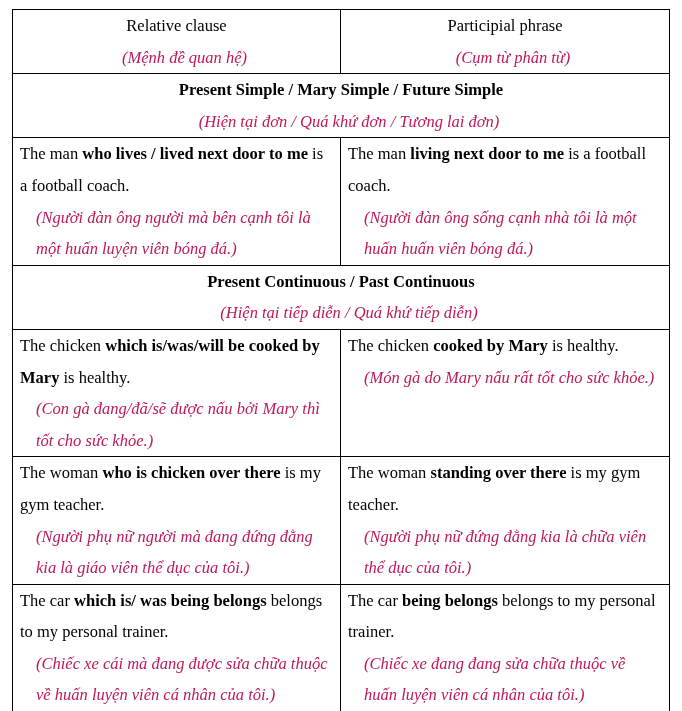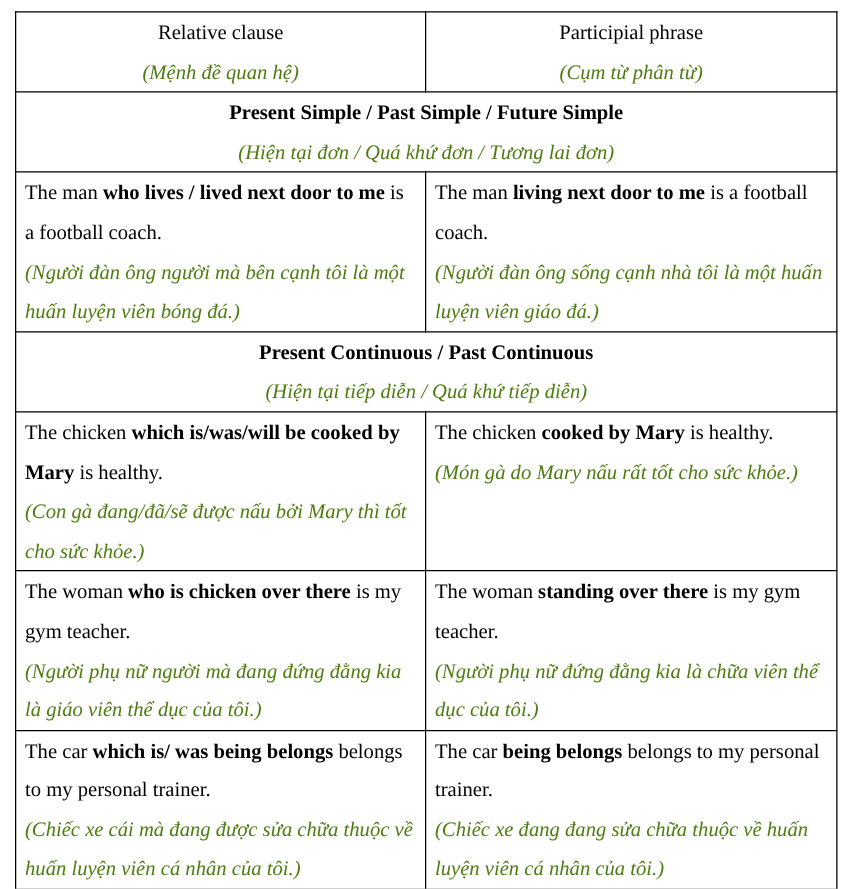--- a/index.html
+++ b/index.html
@@ -7,21 +7,21 @@
            font-family: "Liberation Serif", "DejaVu Serif", serif; color: #000; }
     table.grid {
       position: absolute; left: 12px; top: 9px;
       width: 657px; border-collapse: collapse; table-layout: fixed;
     }
     table.grid td {
       border: 1.5px solid #000; vertical-align: top;
       padding: 0 7px; font-size: 16.5px; line-height: 31.6px;
     }
     td.center { text-align: center; }
-    .vi { color: #4d7c0f; font-style: italic; }
+    .vi { color: #be185d; font-style: italic; margin-left: 16px; }
     b { font-weight: bold; }
     .line { display: block; }
   </style>
 </head>
 <body>
 
 <table class="grid">
   <colgroup>
       <col style="width:328px">
       <col style="width:329px">
@@ -33,32 +33,32 @@
       <span class="line vi">(Mệnh đề quan hệ)</span>
     </td>
     <td class="center">
       <span class="line">Participial phrase</span>
       <span class="line vi">(Cụm từ phân từ)</span>
     </td>
   </tr>
 
   <tr style="height:63px">
     <td colspan="2" class="center">
-      <b class="line">Present Simple / Past Simple / Future Simple</b>
+      <b class="line">Present Simple / Mary Simple / Future Simple</b>
       <span class="line vi">(Hiện tại đơn / Quá khứ đơn / Tương lai đơn)</span>
     </td>
   </tr>
   <tr style="height:126px">
     <td>
       <span><span>The man </span><b>who lives / lived next door to me</b><span> is a football coach.</span></span>
       <span class="line vi">(Người đàn ông người mà bên cạnh tôi là một huấn luyện viên bóng đá.)</span>
     </td>
     <td>
       <span><span>The man </span><b>living next door to me</b><span> is a football coach.</span></span>
-      <span class="line vi">(Người đàn ông sống cạnh nhà tôi là một huấn luyện viên giáo đá.)</span>
+      <span class="line vi">(Người đàn ông sống cạnh nhà tôi là một huấn huấn viên bóng đá.)</span>
     </td>
   </tr>
   <tr style="height:63px">
     <td colspan="2" class="center">
       <b class="line">Present Continuous / Past Continuous</b>
       <span class="line vi">(Hiện tại tiếp diễn / Quá khứ tiếp diễn)</span>
     </td>
   </tr>
 
   <tr style="height:127px">

